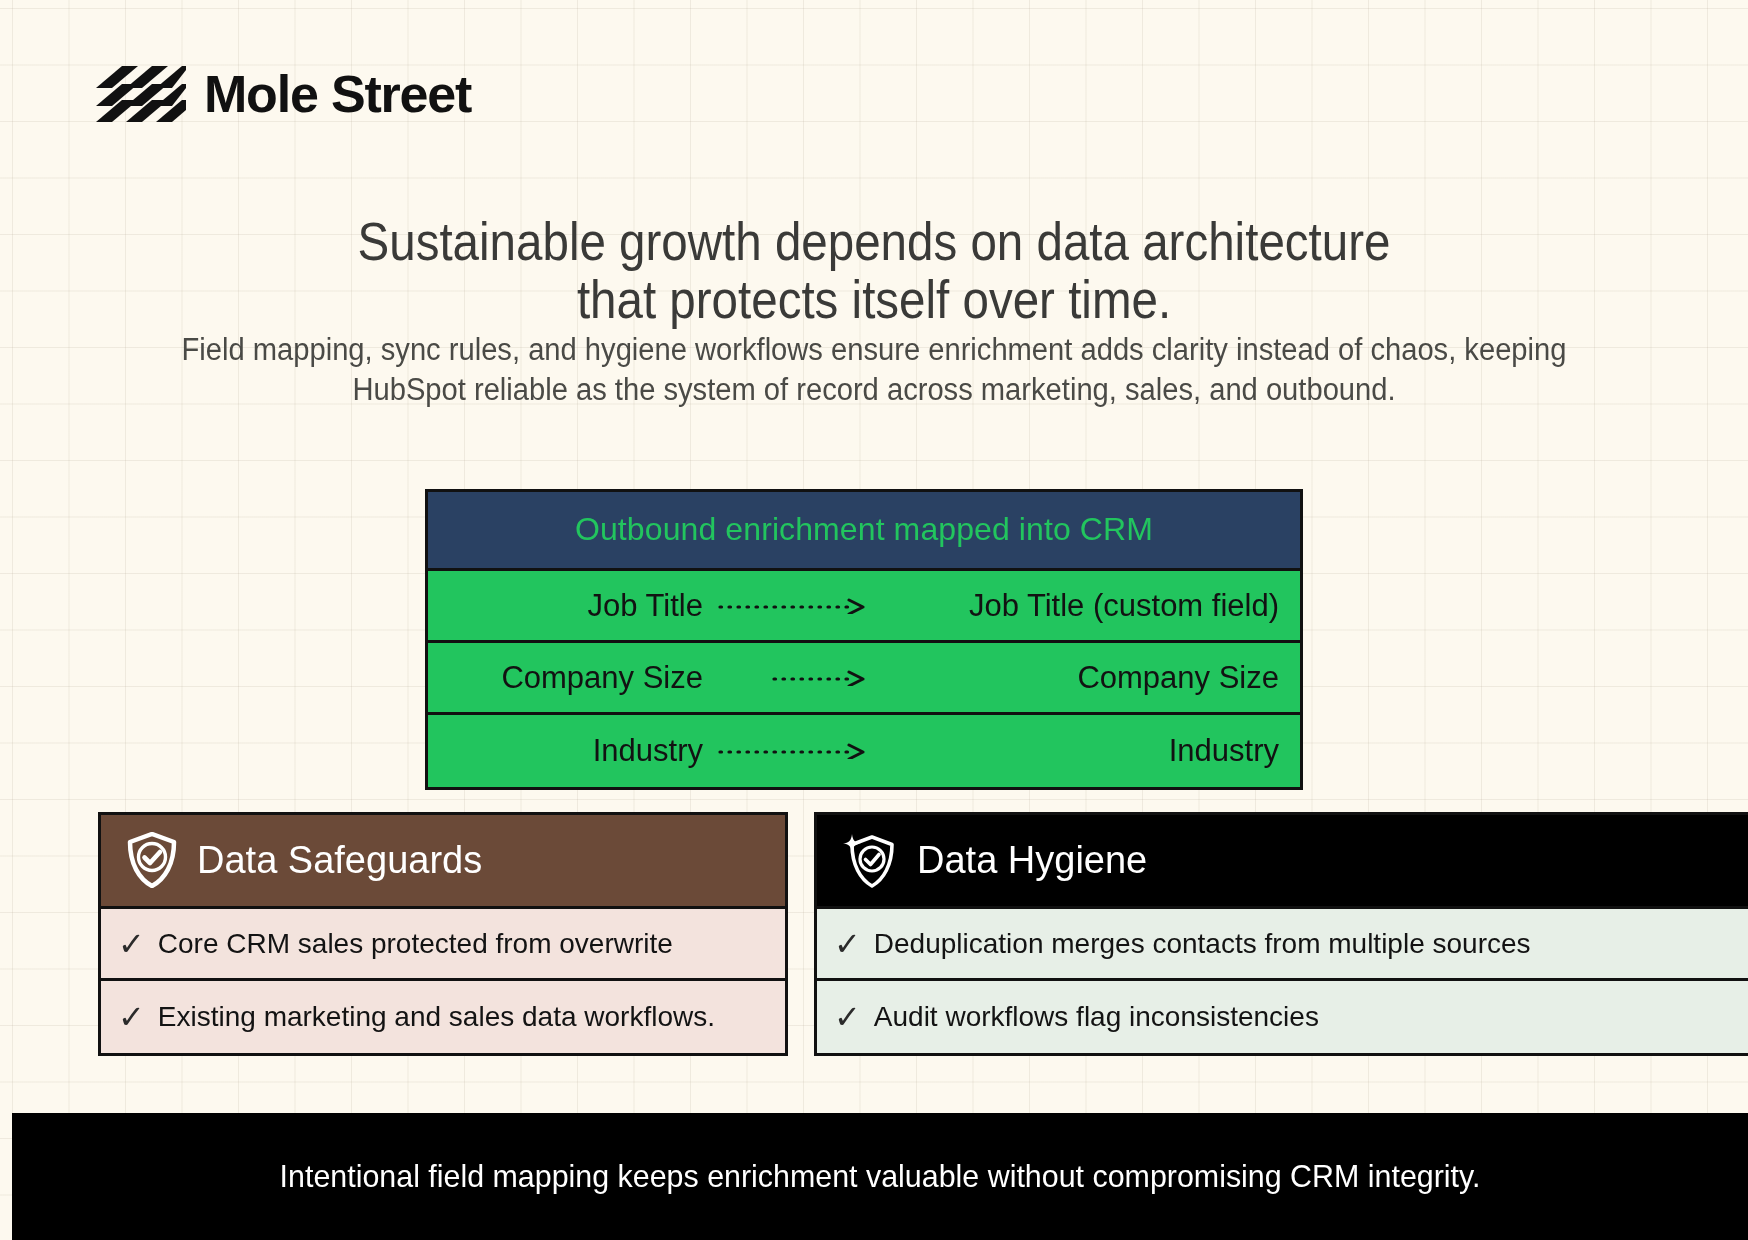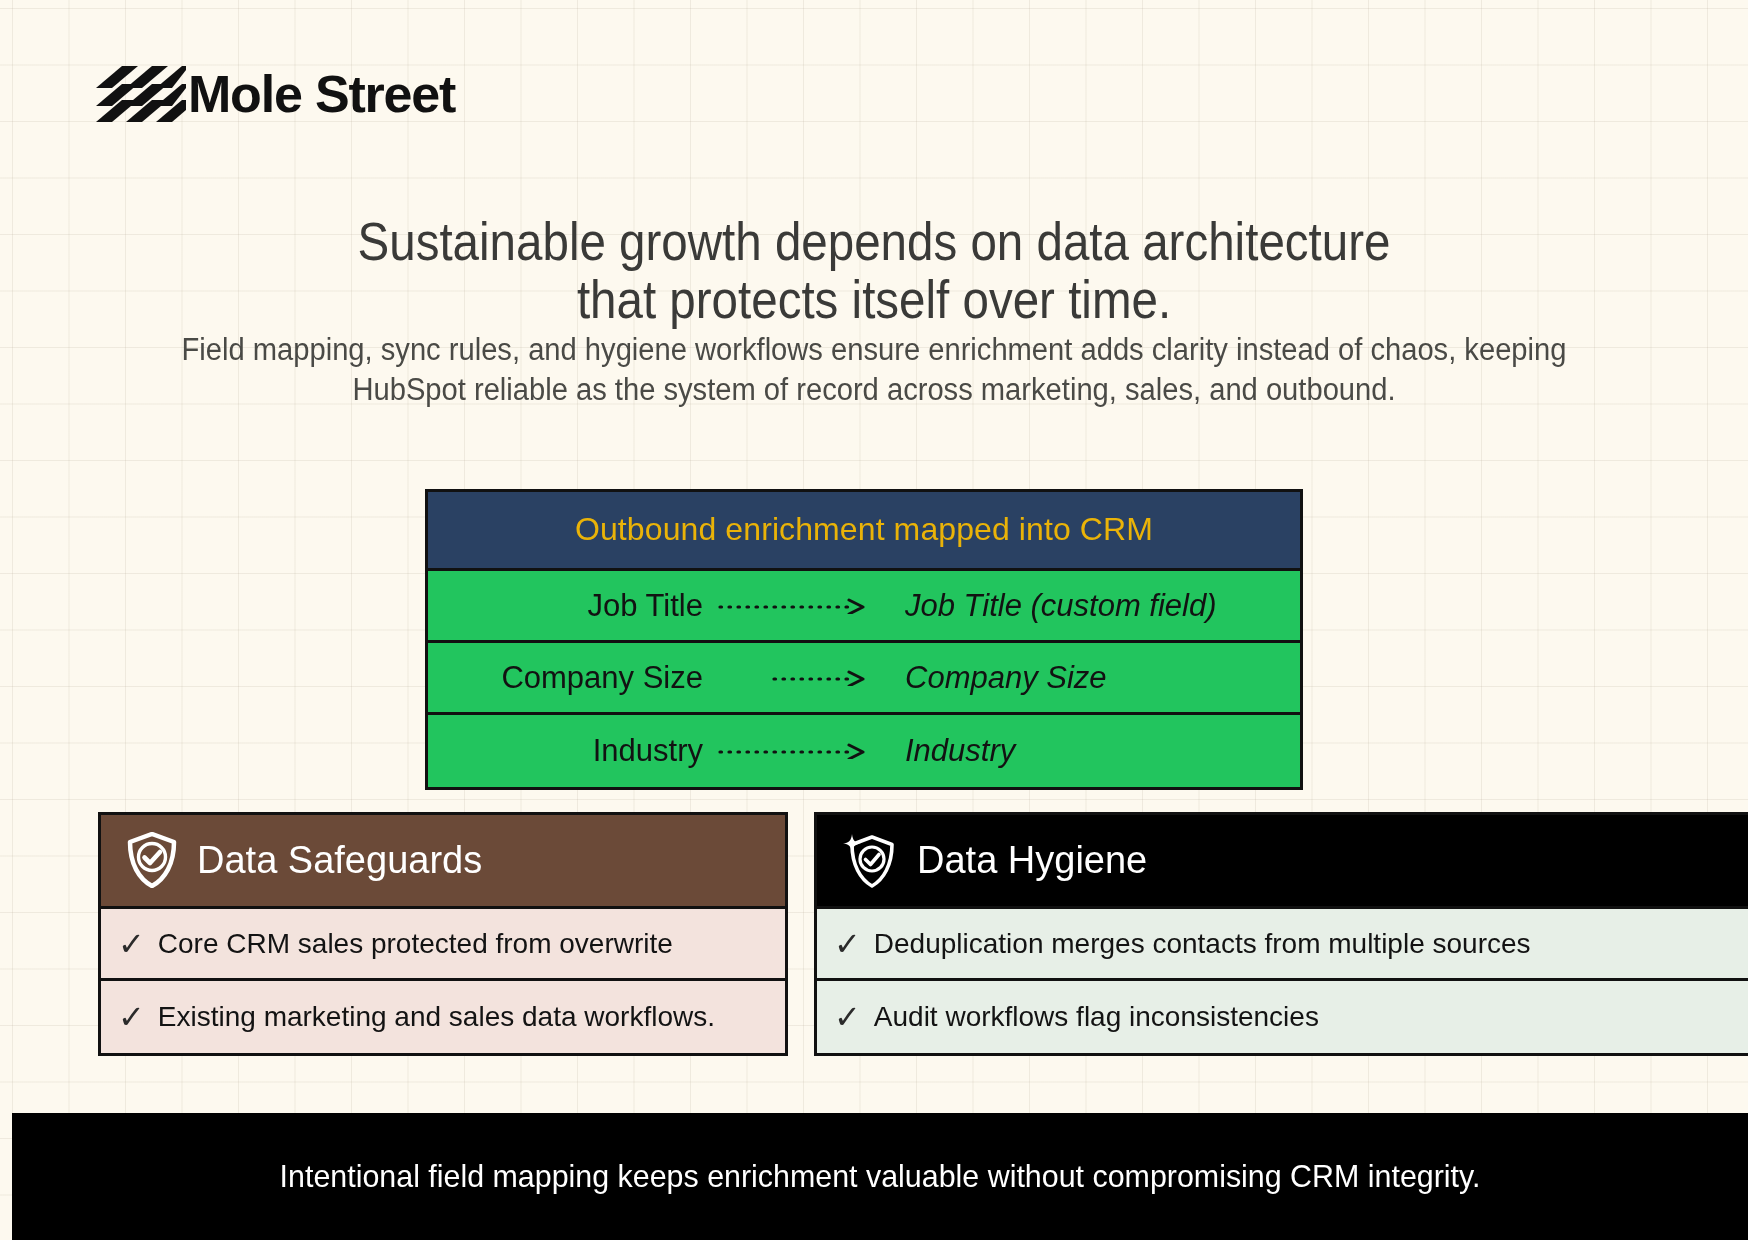--- a/index.html
+++ b/index.html
@@ -33,21 +33,21 @@
     inset: 0;
   }
 
   
   #logo {
     position: absolute;
     left: 96px;
     top: 66px;
     display: flex;
     align-items: center;
-    gap: 2px;
+    gap: 18px;
   }
   #logo-mark { display: block; }
   #logo-text {
     font-size: 52px;
     font-weight: bold;
     color: #111111;
     letter-spacing: -1.2px;
     line-height: 1;
     white-space: nowrap;
   }
@@ -83,21 +83,21 @@
   #map-table {
     position: absolute;
     left: 425px;
     top: 489px;
     width: 878px;
     border: 3px solid #111;
     background: #CED8F7;
   }
   #map-header {
     background: #2A4163;
-    color: #eab308;
+    color: #22c55e;
     font-size: 32px;
     text-align: center;
     padding: 19px 0 20px;
     border-bottom: 3px solid #111;
     letter-spacing: .1px;
   }
   .map-row {
     display: flex;
     align-items: center;
     justify-content: center;
@@ -115,24 +115,23 @@
     white-space: nowrap;
   }
   .map-arrow {
     width: 170px;
     display: flex;
     align-items: center;
     justify-content: center;
   }
   .map-dst {
     width: 400px;
-    text-align: left;
+    text-align: right;
     padding-left: 26px;
     white-space: nowrap;
-    font-style: italic;
   }
 
   
   .card {
     position: absolute;
     border: 3px solid #111;
   }
   #card-safeguards { left: 98px;  top: 812px; width: 690px; }
   #card-hygiene    { left: 814px; top: 812px; width: 998px; }
 

